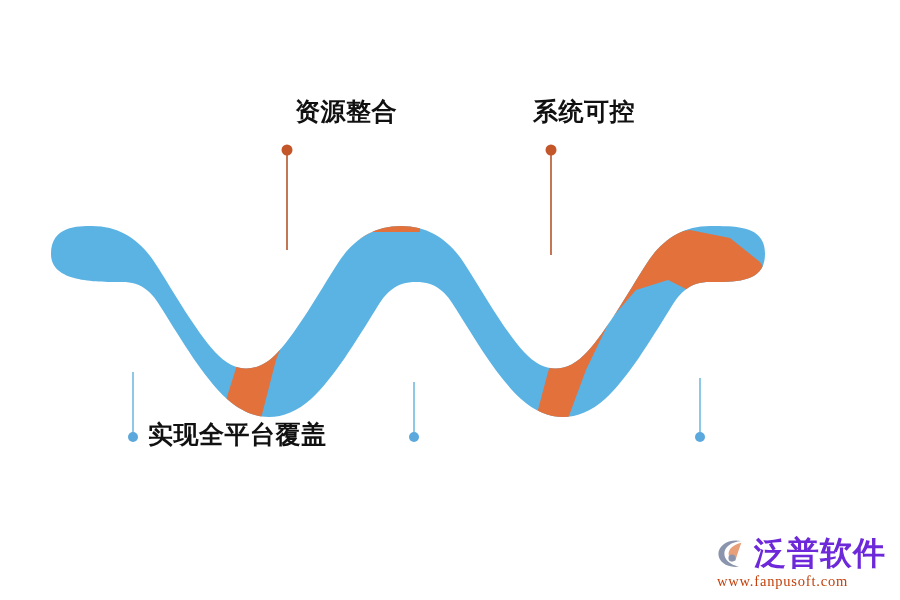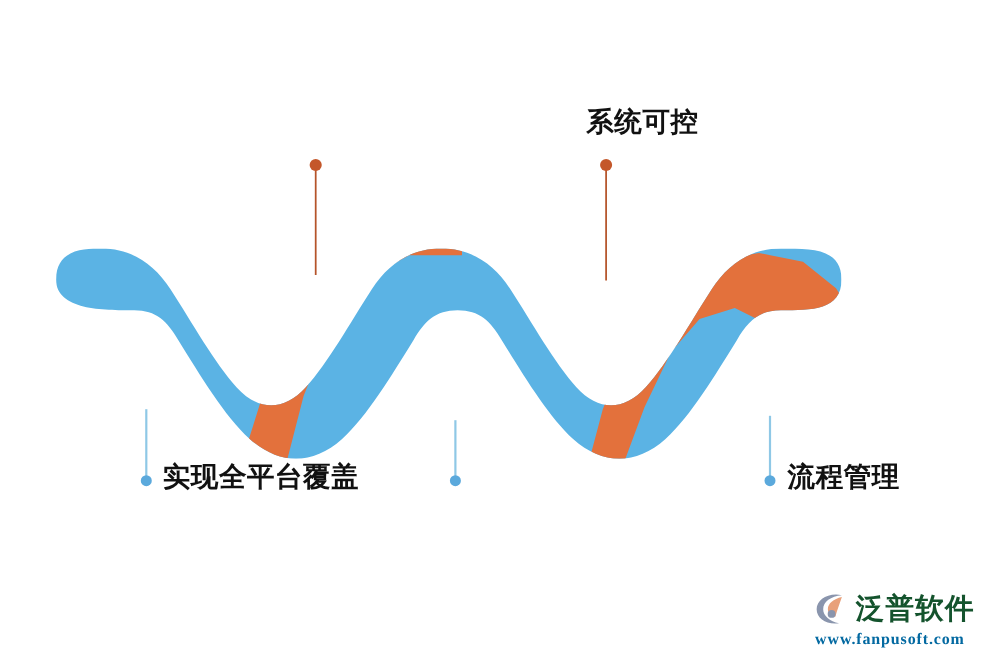--- a/index.html
+++ b/index.html
@@ -54,35 +54,35 @@
     display: flex;
     align-items: center;
     gap: 5px;
   }
   .logo-mark {
     width: 34px;
     height: 34px;
     flex: 0 0 auto;
   }
   .logo-word {
-    font-size: 26px;
+    font-size: 32px;
     font-weight: bold;
-    color: #14532d;
+    color: #6d28d9;
     line-height: 1;
     letter-spacing: 1px;
     font-family: "Liberation Sans", "DejaVu Sans", sans-serif;
   }
   .logo-url {
     margin-top: 3px;
     margin-left: 2px;
     font-size: 14.5px;
-    color: #0369a1;
+    color: #c2410c;
     letter-spacing: 0.8px;
     font-family: "Liberation Serif", "DejaVu Serif", serif;
-    font-weight: bold;
+    font-weight: normal;
   }
 </style>
 </head>
 <body>
 
 <div id="stage">
 
   <svg id="wave-svg" viewBox="0 0 900 600" aria-hidden="true">
     <defs>
 
@@ -150,27 +150,27 @@
     <g>
       <line x1="287" y1="150" x2="287" y2="250" stroke="#B5542A" stroke-width="1.6"></line>
       <circle cx="287" cy="150" r="5.5" fill="#C4572A"></circle>
     </g>
     <g>
       <line x1="551" y1="150" x2="551" y2="255" stroke="#B5542A" stroke-width="1.6"></line>
       <circle cx="551" cy="150" r="5.5" fill="#C4572A"></circle>
     </g>
   </svg>
 
+  <div class="label label-top" style="left:346px; top:99px;">资源整合</div>
 
   <div class="label label-top" style="left:584px; top:99px;text-align:right;">系统可控</div>
 
   <div class="label label-bottom" style="left:148px; top:434px;">实现全平台覆盖</div>
 
 
-  <div class="label label-bottom" style="left:716px; top:434px;">流程管理</div>
 
   <div id="logo">
     <div class="logo-row">
       <svg class="logo-mark" viewBox="0 0 40 40" aria-hidden="true">
         <path d="M31 6 C16 3 4 11 4 21 C4 31 15 38 28 36 C18 34 11 28 11 21 C11 13 19 7 31 6 Z" fill="#8a95ad"></path>
         <path d="M31 8 C22 10 16 15 16 21 C16 25 19 28 24 29 C26 22 29 14 31 8 Z" fill="#E8A07A"></path>
         <circle cx="20" cy="26" r="4.2" fill="#8a95ad"></circle>
       </svg>
       <span class="logo-word">泛普软件</span>
     </div>

